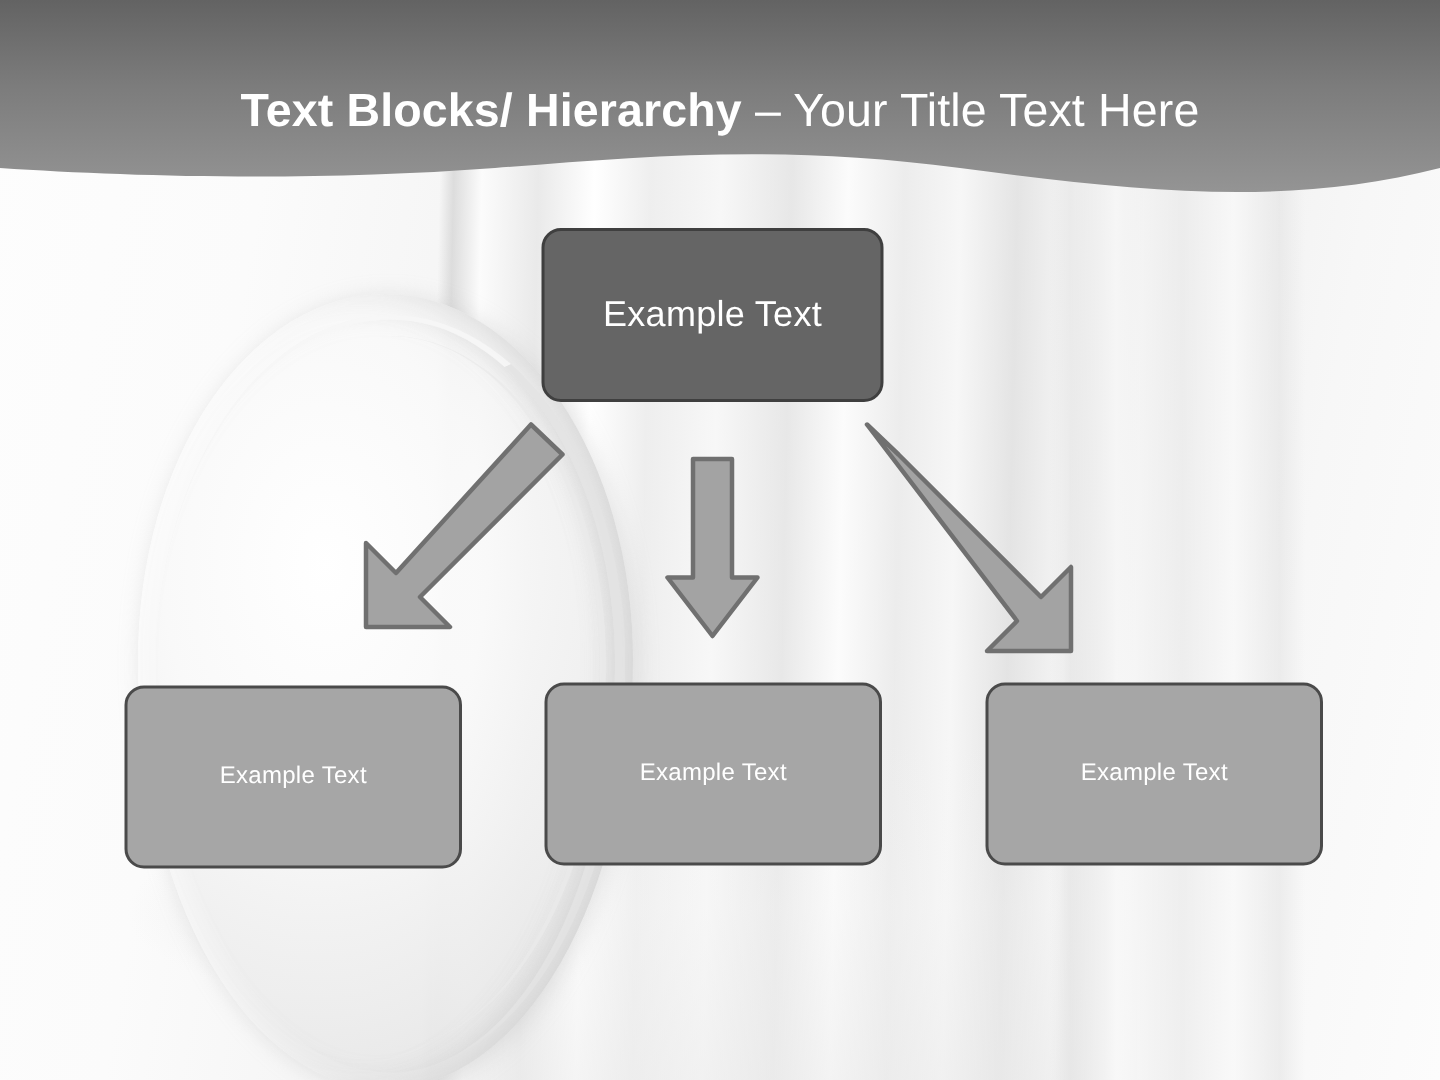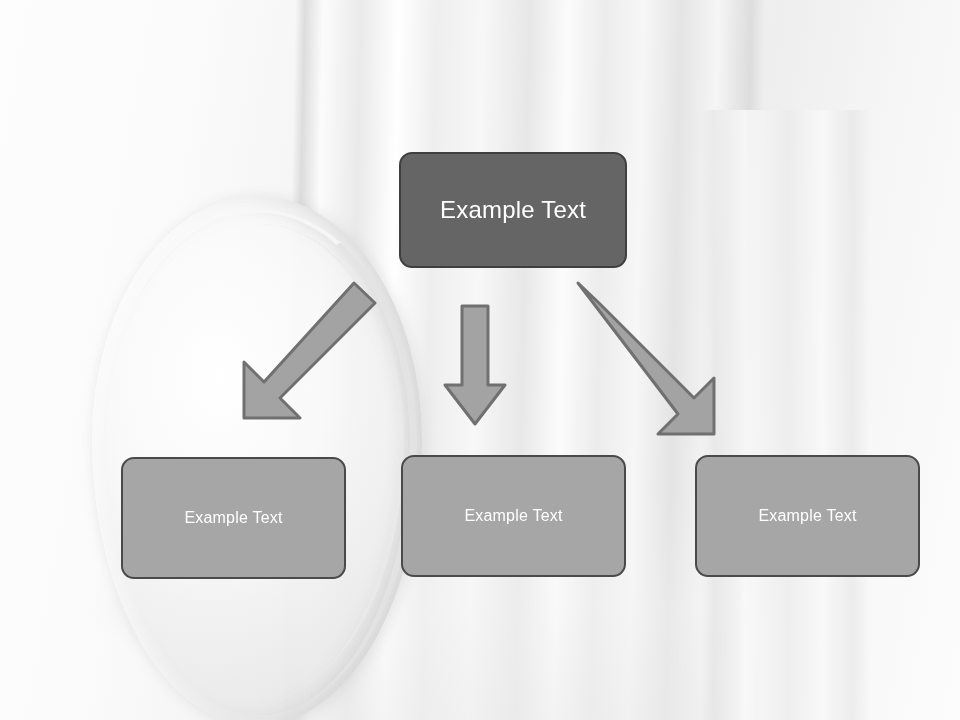--- a/index.html
+++ b/index.html
@@ -173,21 +173,20 @@
   
   .box {
     position: absolute;
     box-sizing: border-box;
     display: flex;
     align-items: center;
     justify-content: center;
     border-radius: 13px;
     color: #ffffff;
     text-align: center;
-    margin-left: 38px;
   }
   .box-top {
     left: 361px;
     top: 152px;
     width: 228px;
     height: 116px;
     background: #656565;
     border: 2px solid #3f3f3f;
     font-size: 24px;
     letter-spacing: 0.2px;
@@ -211,20 +210,38 @@
 
   <div class="bg-photo"></div>
   <div class="bg-tumbler"></div>
   <div class="bg-tumbler-shade"></div>
   <div class="bg-glass2"></div>
   <div class="bg-lid-shadow"></div>
   <div class="bg-lid"></div>
   <div class="bg-lid-rim"></div>
   <div class="bg-lid-rim2"></div>
 
+  <div class="header">
+    <svg class="header-svg" width="960" height="140" viewBox="0 0 960 140">
+      <defs>
+        <linearGradient id="hdrGrad" x1="0" y1="0" x2="0" y2="1">
+          <stop offset="0%" stop-color="#636363"></stop>
+          <stop offset="45%" stop-color="#7c7c7c"></stop>
+          <stop offset="100%" stop-color="#949494"></stop>
+        </linearGradient>
+      </defs>
+      <path d="M0,0 L960,0 L960,112
+               C860,138 760,128 640,112
+               C520,96 430,104 330,112
+               C210,121 90,118 0,112 Z" fill="url(#hdrGrad)"></path>
+    </svg>
+    <div class="title">
+      <span class="t-bold">Text Blocks/ Hierarchy </span><span class="t-regular">– </span><span class="t-regular">Your Title Text Here</span>
+    </div>
+  </div>
 
   <svg class="arrows" viewBox="0 0 960 720">
 
     <polygon points="354,283 375,303 280,398 300,418 244,418 244,362 264,382" fill="#a3a3a3" stroke="#707070" stroke-width="3" stroke-linejoin="round"></polygon>
 
     <polygon points="462,306 488,306 488,385 505,385 475,424 445,385 462,385" fill="#a3a3a3" stroke="#707070" stroke-width="3" stroke-linejoin="round"></polygon>
 
     <polygon points="578,283 599,303 694,398 714,378 714,434 658,434 678,414" fill="#a3a3a3" stroke="#707070" stroke-width="3" stroke-linejoin="round"></polygon>
   </svg>
 

